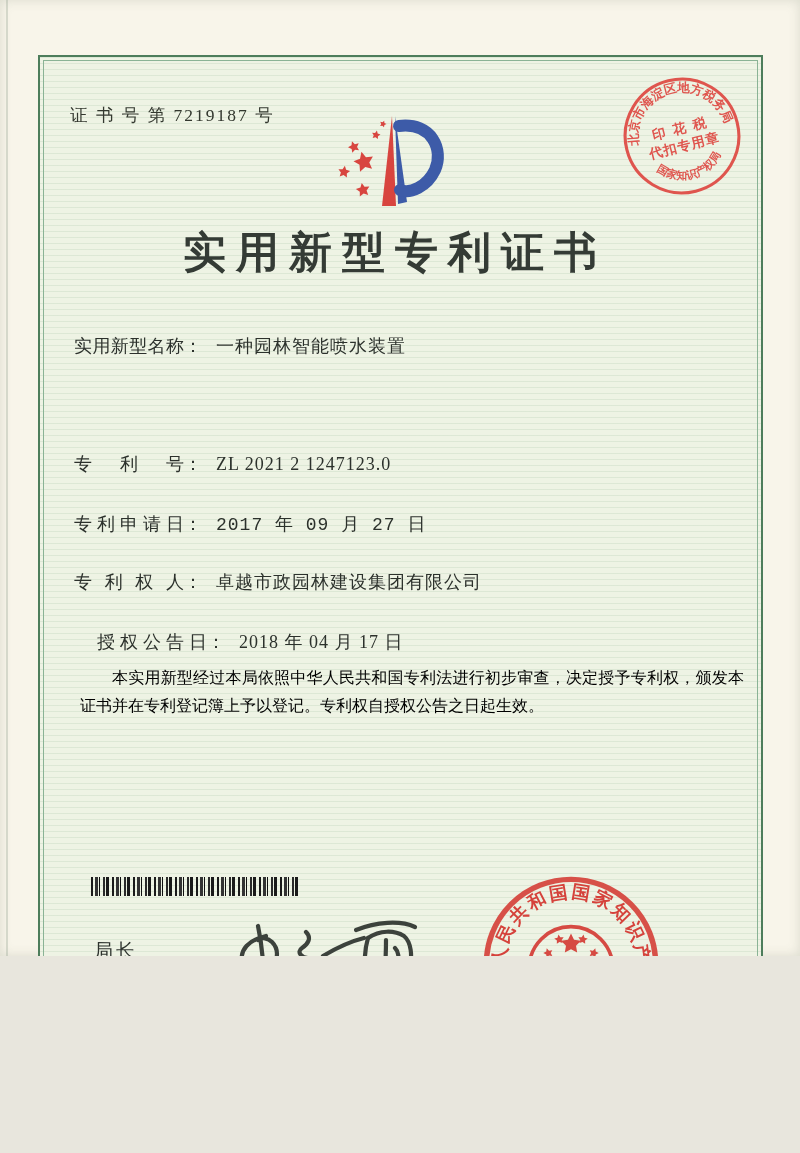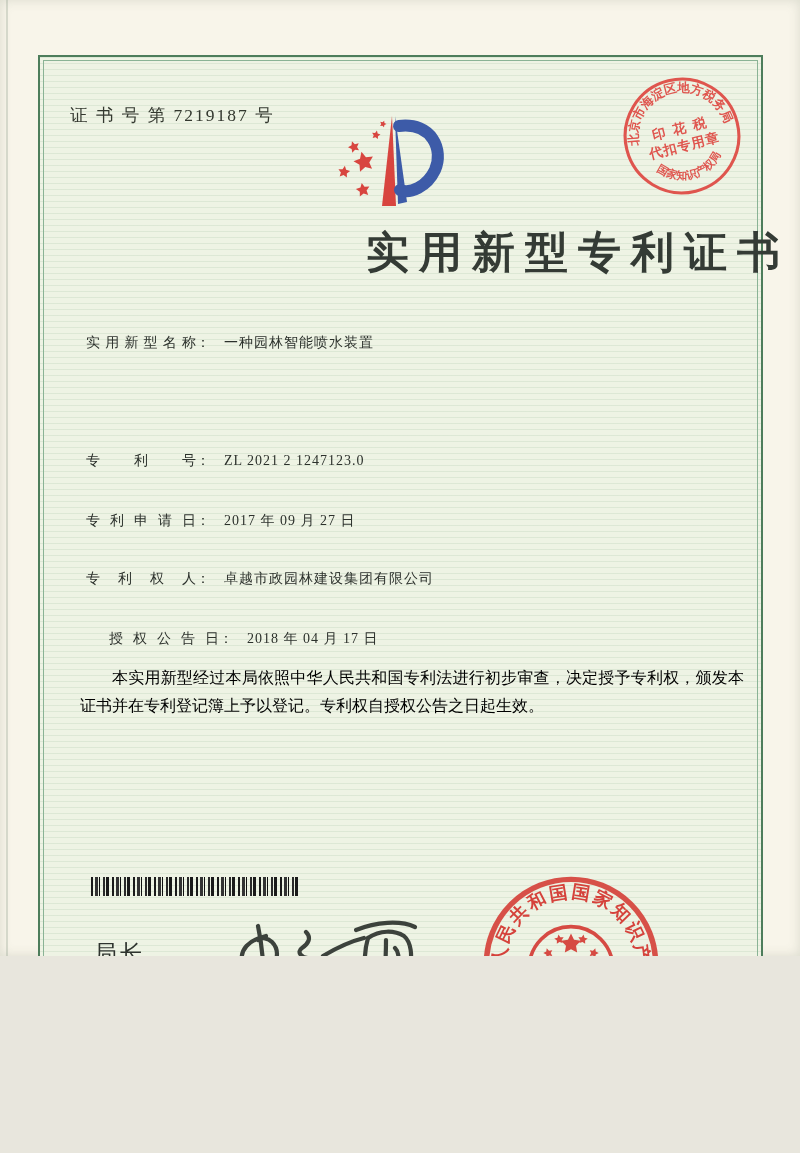--- a/index.html
+++ b/index.html
@@ -27,47 +27,47 @@
     content:""; position:absolute; left:3px; top:3px; right:3px; bottom:3px;
     border:1px solid #8ab395; pointer-events:none;
   }
   .cert-number{
     position:absolute; left:70px; top:103px; font-size:17.5px;
     letter-spacing:2px; color:#33382f;
   }
   .logo{ position:absolute; left:336px; top:114px; }
   .tax-stamp{ position:absolute; left:620px; top:74px; }
   .title{
-    position:absolute; left:0; width:790px; top:224px; text-align:right;
+    position:absolute; left:0; width:790px; top:224px; text-align:center;
     font-size:43px; font-weight:700; letter-spacing:10px; color:#343b35;
   }
-  .field-row{ position:absolute; left:86px; font-size:14px; white-space:nowrap; }
+  .field-row{ position:absolute; left:74px; font-size:18px; white-space:nowrap; }
   .flabel{
     display:inline-block; width:110px; text-align:justify; text-align-last:justify;
     vertical-align:top;
   }
   .fcolon{ display:inline-block; }
   .fvalue{ margin-left:14px; letter-spacing:1px; }
   .row-0{ top:334px; } .row-1{ top:394px; } .row-2{ top:452px; }
-  .row-3{ top:512px; } .row-4{ top:570px; } .row-5{ top:630px;margin-left:23px; }
+  .row-3{ top:512px;font-family:Liberation Mono, monospace; } .row-4{ top:570px; } .row-5{ top:630px;margin-left:23px; }
   .body-text{ position:absolute; left:80px; top:664px; width:664px; }
   .body-text p{
     font-size:16px; line-height:28px; text-align:justify; text-indent:2em;
     color:#000000;
   }
   .barcode{
     position:absolute; left:91px; top:877px; width:210px; height:19px;
     background:repeating-linear-gradient(90deg,
       #1a1a1a 0 2px, transparent 2px 4px,
       #333 4px 7px, transparent 7px 8px,
       #111 8px 9px, transparent 9px 12px,
       #2a2a2a 12px 14px, transparent 14px 15px,
       #1a1a1a 15px 18px, transparent 18px 21px);
   }
-  .signer-title{ position:absolute; left:94px; top:938px; font-size:23px; letter-spacing:3px;
+  .signer-title{ position:absolute; left:94px; top:938px; font-size:19px; letter-spacing:3px;
     font-family:Liberation Serif, serif; color:#2e332e;}
   .signer-name{ position:absolute; left:94px; top:971px; font-size:19px; letter-spacing:2px;
     font-family:"Liberation Sans","DejaVu Sans",sans-serif; color:#2e332e;}
   .signature{ position:absolute; left:218px; top:900px; }
   .main-seal{ position:absolute; left:480px; top:873px; }
   .seal-date{
     position:absolute; left:496px; top:1008px; width:160px;
     font-size:17px; color:#c53a32; letter-spacing:1px; font-weight:700;
     white-space:nowrap;
   }

